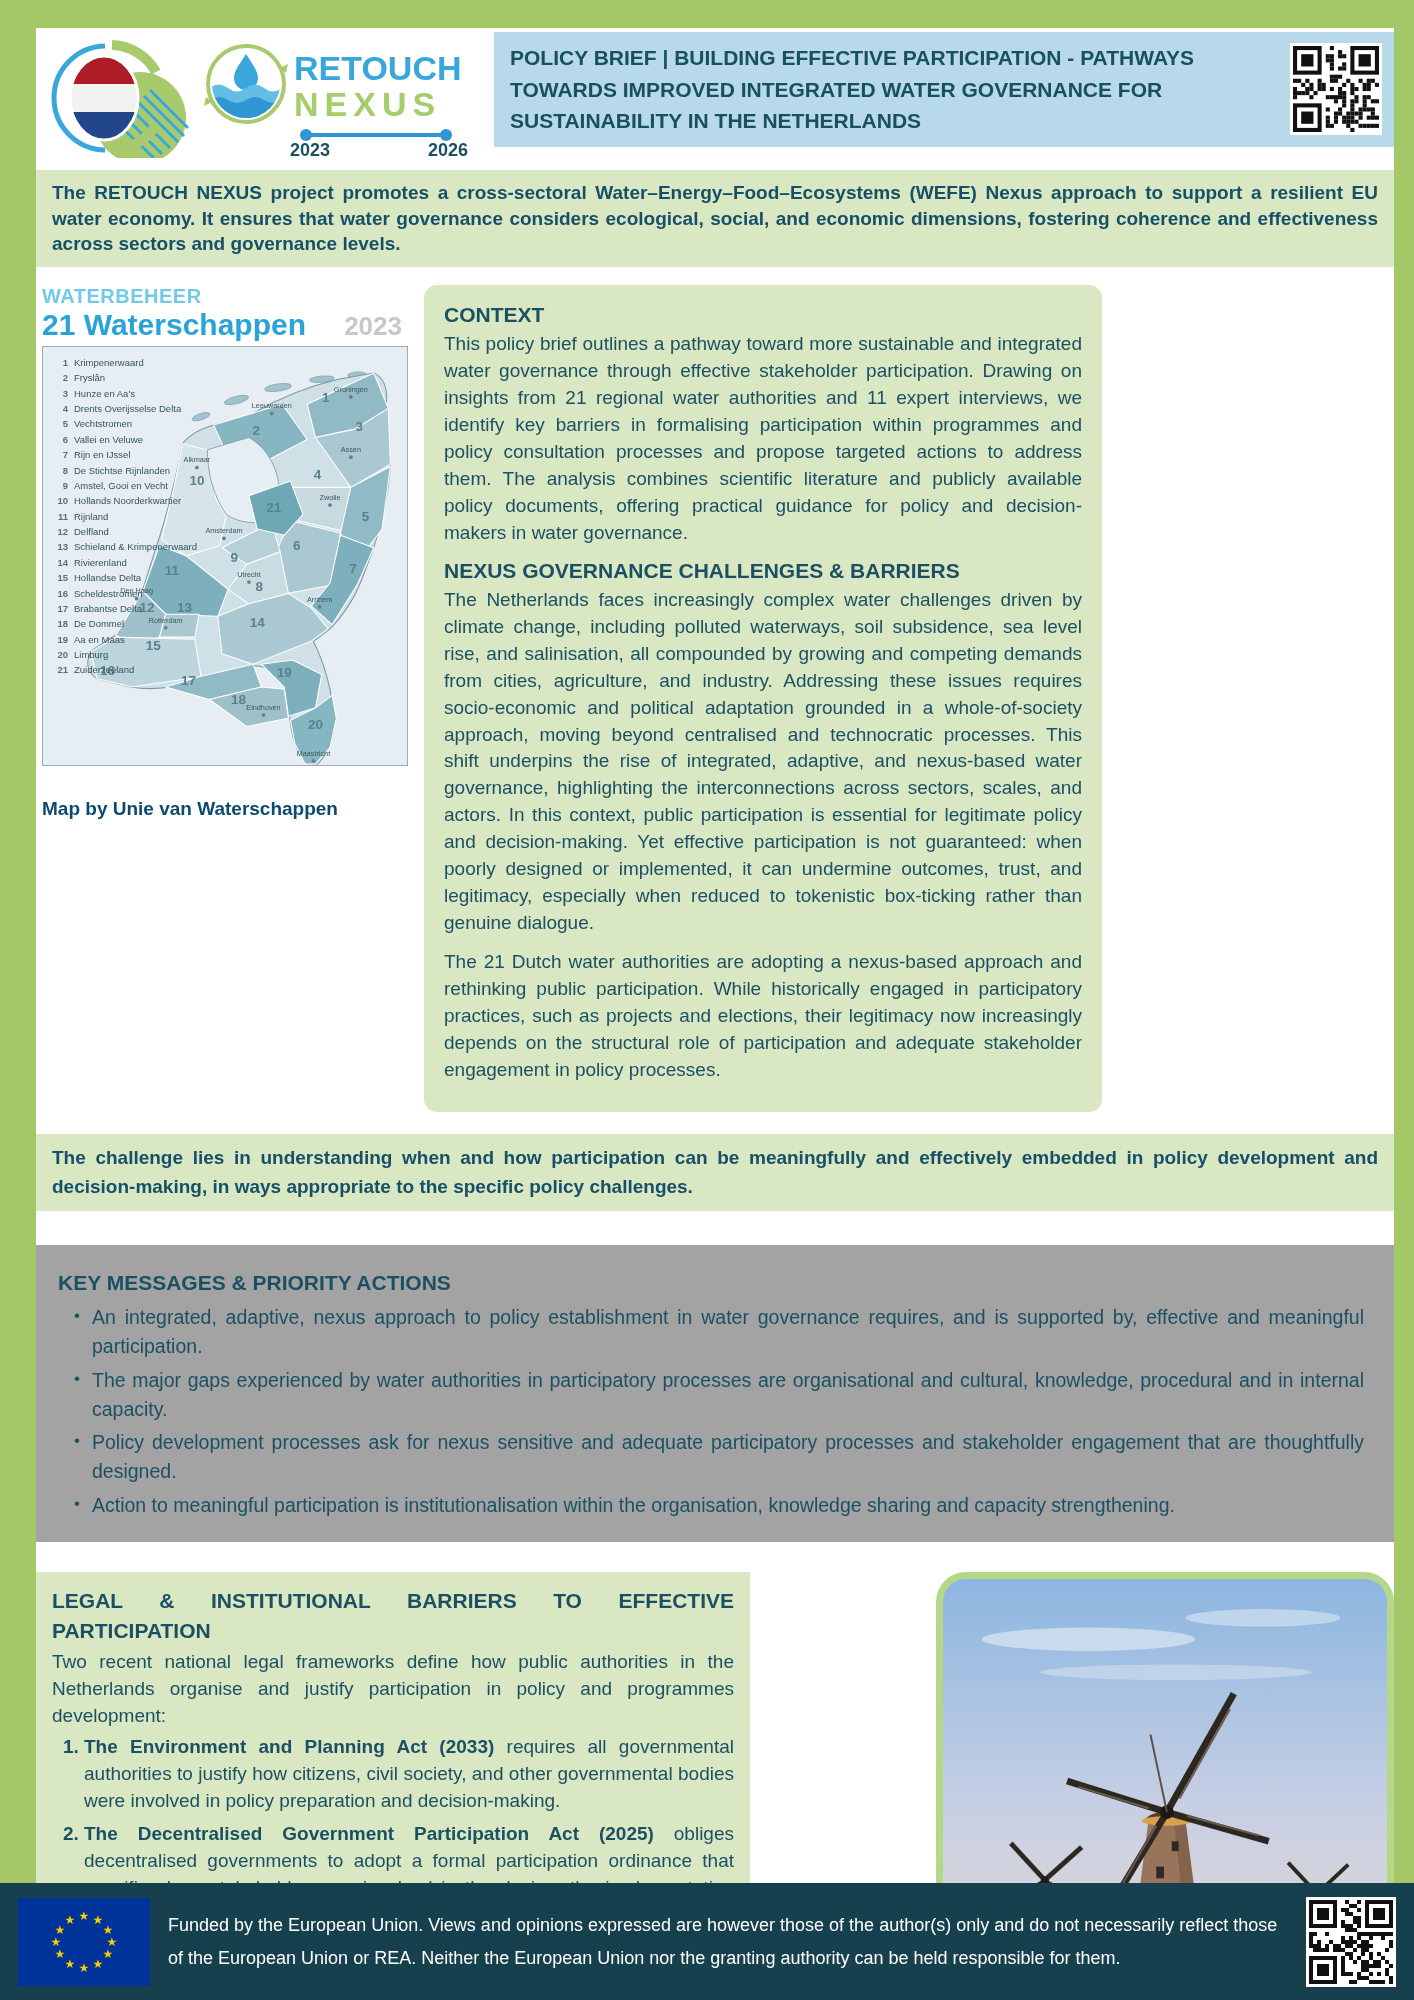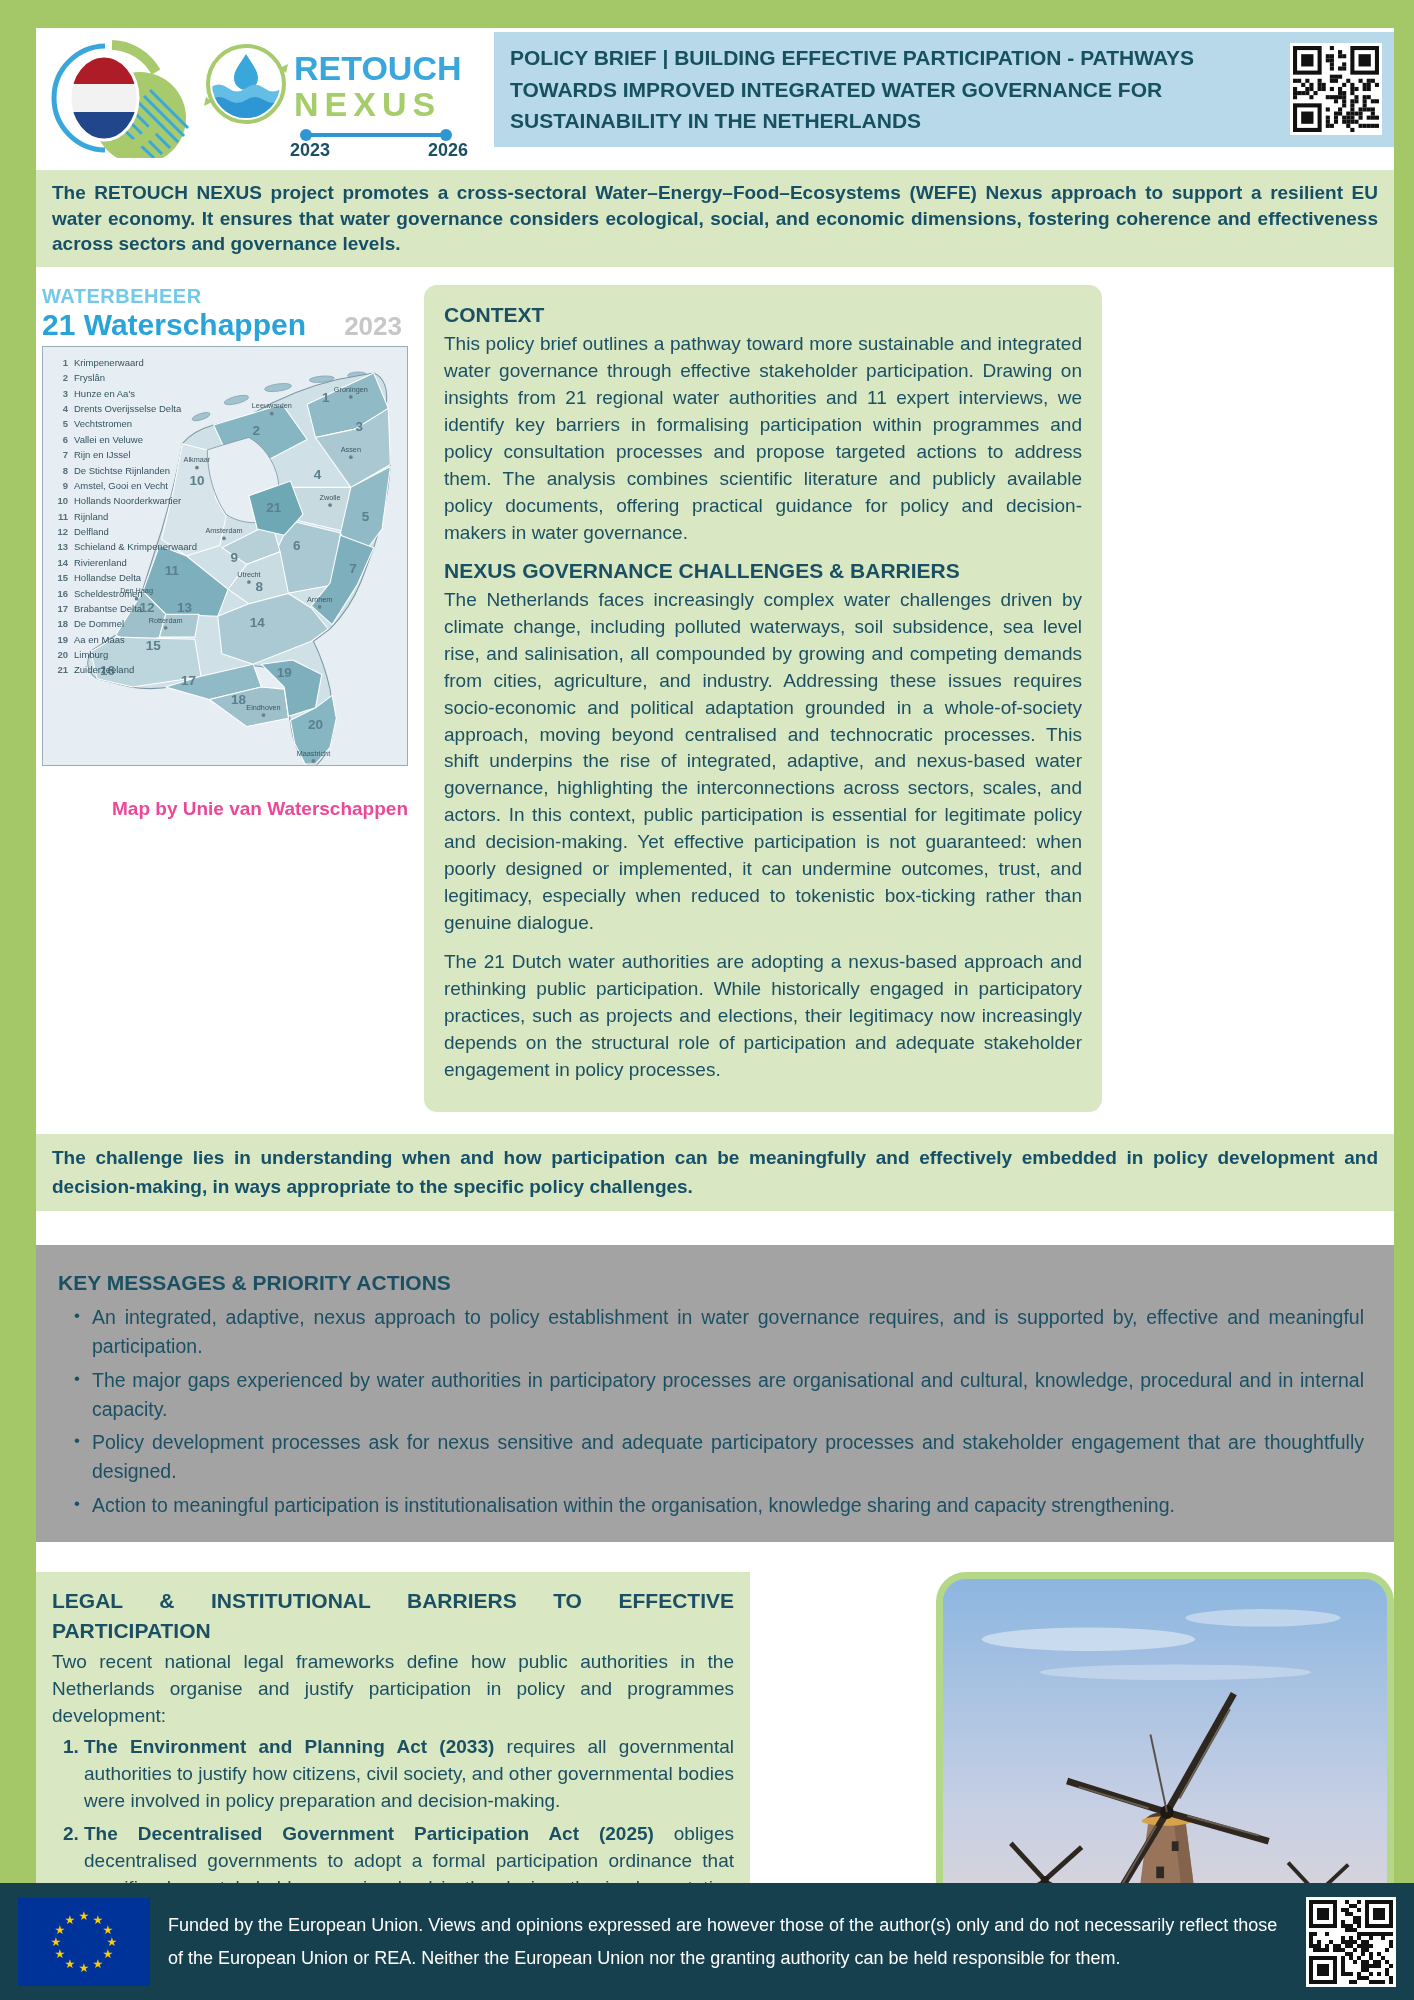--- a/index.html
+++ b/index.html
@@ -31,21 +31,21 @@
   .map-kicker{color:#74c9e9;font-weight:700;font-size:20px;letter-spacing:.5px;}
   .map-title-row{display:flex;align-items:baseline;}
   .map-title{color:#2aa3d9;font-weight:700;font-size:30px;}
   .map-year{margin-left:auto;color:#c7c7c7;font-weight:700;font-size:26px;padding-right:6px;}
   .map-box{position:relative;margin-top:4px;height:418px;border:1px solid #98adb7;
     background:#e7eef3;overflow:hidden;}
   .map-box svg{position:absolute;inset:0;width:100%;height:100%;}
   .legend{position:absolute;left:8px;top:8px;z-index:2;}
   .legend-row{display:flex;font-size:9.5px;line-height:1.62;color:#33535f;}
   .legend-row .lnum{width:17px;text-align:right;font-weight:700;color:#55707c;margin-right:6px;flex:none;}
-  .map-caption{margin-top:32px;text-align:right;font-weight:700;font-size:19px;color:#ec4899;}
+  .map-caption{margin-top:32px;text-align:left;font-weight:700;font-size:19px;color:#0c4a6e;}
   .region-num{font-family:"Liberation Sans",sans-serif;font-size:13px;font-weight:700;
     fill:#5b7f8c;text-anchor:middle;}
   .city-lbl{font-family:"Liberation Sans",sans-serif;font-size:7px;fill:#3f565e;text-anchor:middle;}
 
   
   .context-box{margin-left:16px;width:678px;box-sizing:border-box;padding:10px 20px 16px;border-radius:13px;}
   .context-box h2{margin:8px 0 2px;font-size:21px;color:#1b5064;}
   .context-box p{margin:4px 0 12px;font-size:19px;line-height:1.42;text-align:justify;}
 
   

